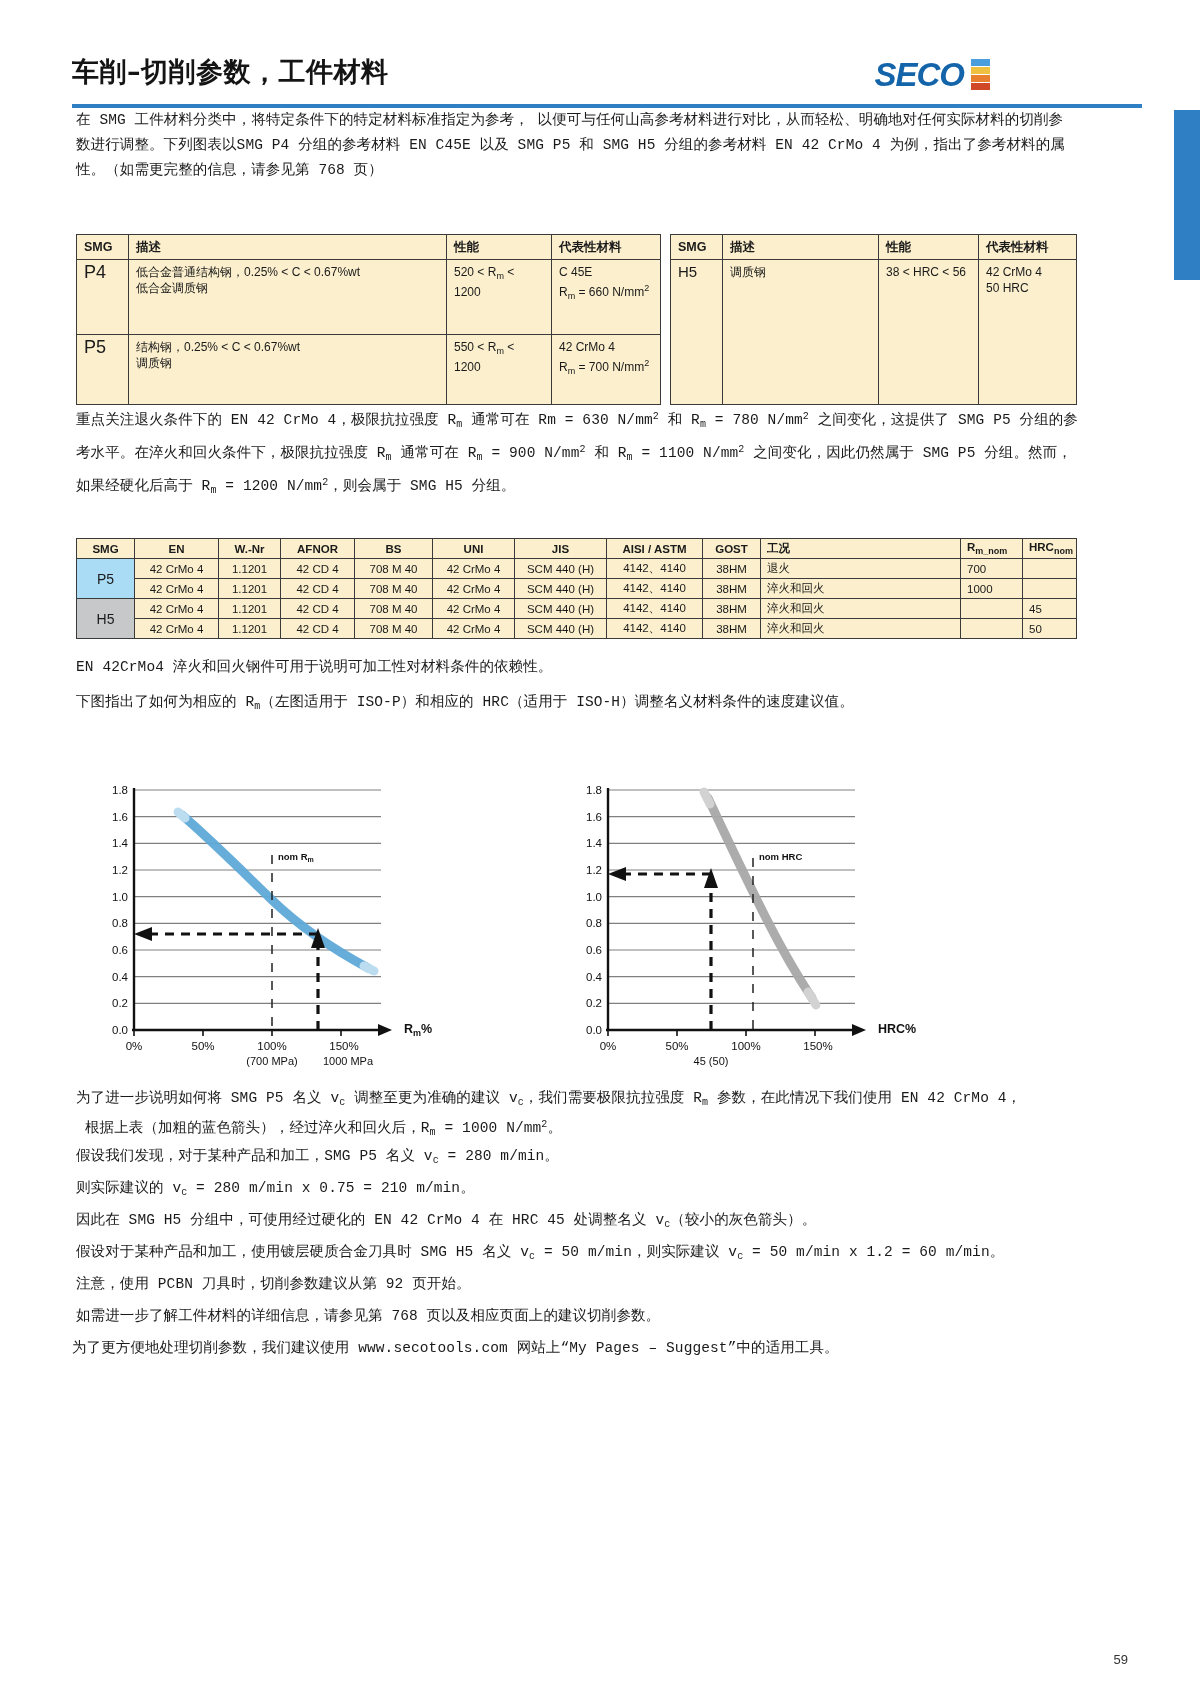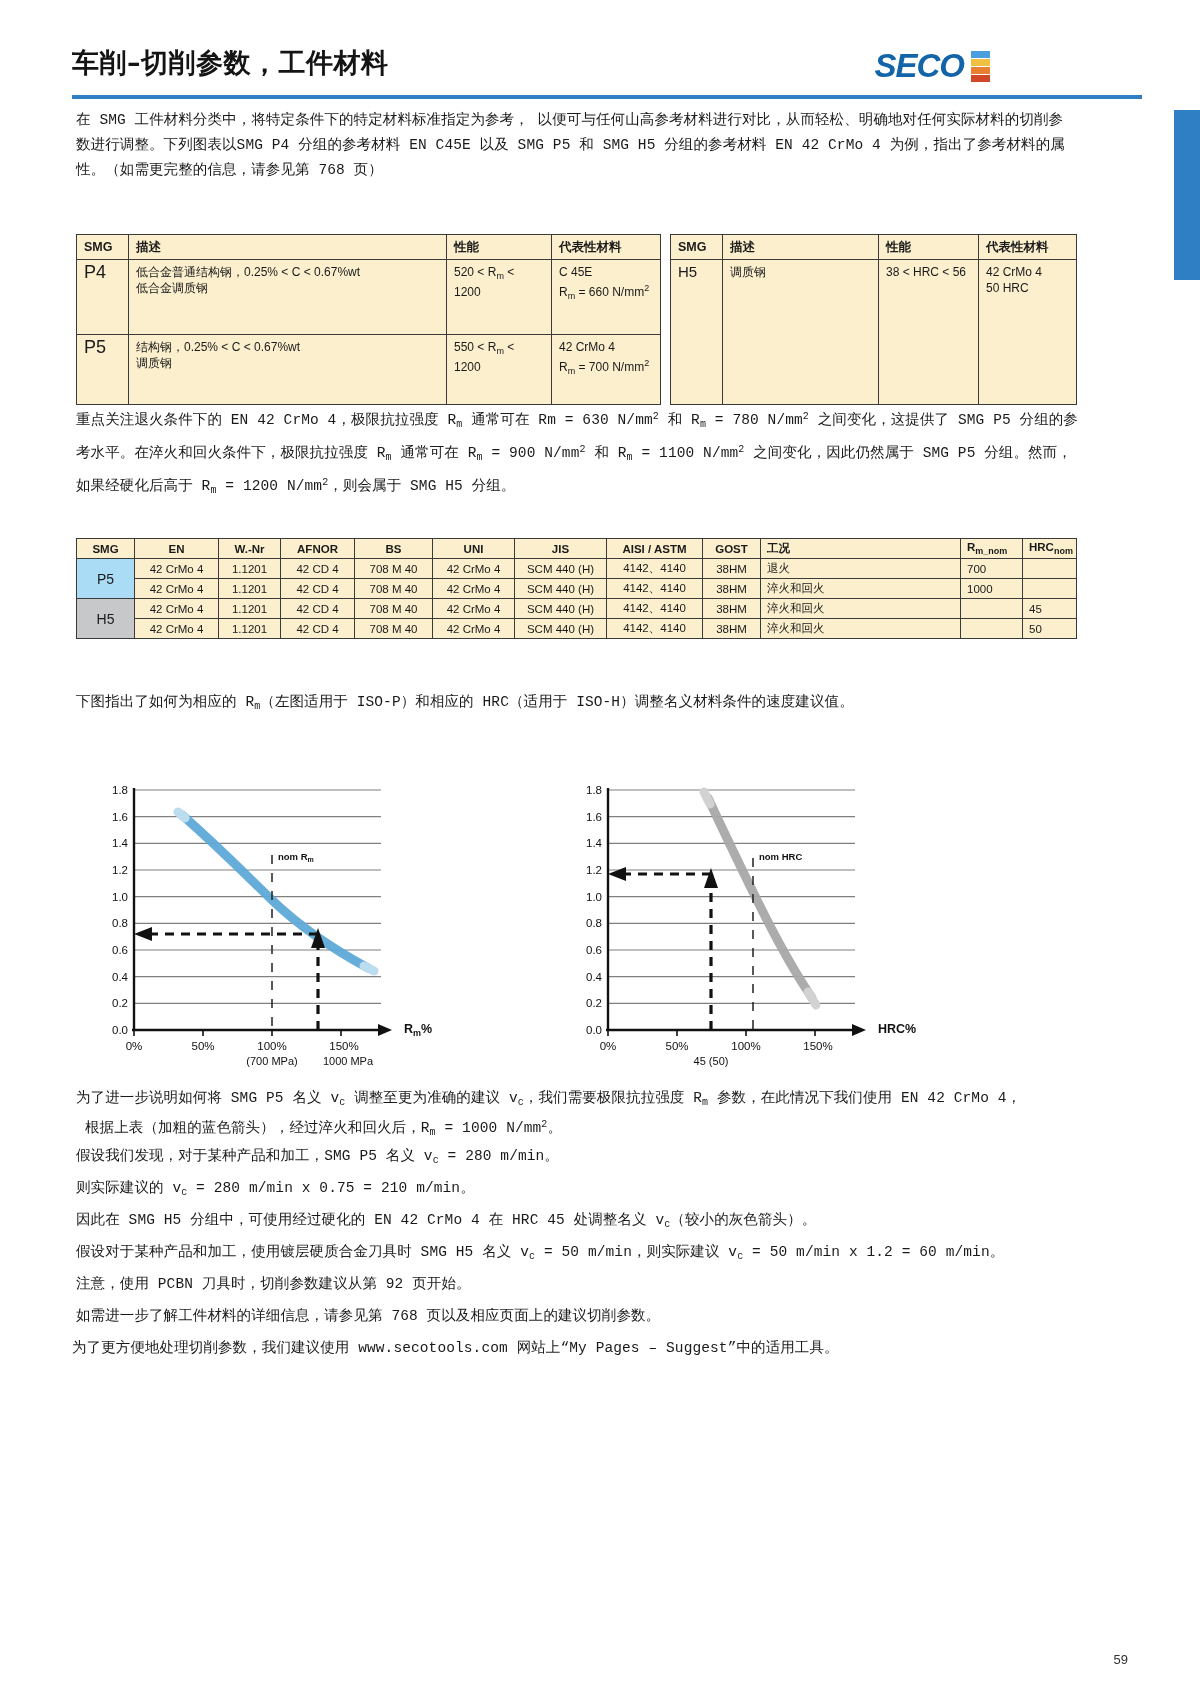--- a/index.html
+++ b/index.html
@@ -9,31 +9,31 @@
     background:#ffffff;
     font-family:"Liberation Sans", sans-serif;
     color:#1a1a1a;
     position:relative;
     overflow:hidden;
   }
   .page { position:relative; width:1200px; height:1697px; }
 
   
   .header {
-    position:absolute; left:0; top:7px; width:1048px; height:96px;
+    position:absolute; left:0; top:16px; width:1048px; height:96px;
   }
   .page-title {
     position:absolute; left:72px; top:38px;
     font-family:"DejaVu Serif", serif;
     font-size:27px; font-weight:bold; letter-spacing:0.5px;
     color:#141414; white-space:nowrap;
   }
   .logo-wrap {
     position:absolute; right:58px; top:42px;
-    display:flex; align-items:flex-end; gap:7px;
+    display:flex; align-items:center; gap:7px;
   }
   .logo-text {
     font-family:"Liberation Sans", sans-serif;
     font-size:33px; font-weight:bold; font-style:italic;
     color:#1464aa; letter-spacing:-1px; line-height:1;
   }
   .logo-blocks { display:flex; flex-direction:column; gap:1px; }
   .logo-blocks span { display:block; width:19px; height:7px; }
 
   .header-rule {
@@ -297,20 +297,23 @@
         <td>SCM 440 (H)</td>
         <td>4142、4140</td>
         <td>38HM</td>
         <td class="lft">淬火和回火</td>
         <td class="lft"></td>
         <td class="lft">50</td>
       </tr>
     </tbody>
   </table>
 
+  <div class="para" style="left:76px; top:655px; width:1000px;">
+    <span>EN 42CrMo4 淬火和回火钢件可用于说明可加工性对材料条件的依赖性。</span>
+  </div>
   <div class="para" style="left:76px; top:690px; width:1000px;">
     <span>下图指出了如何为相应的 R</span><sub>m</sub><span>（左图适用于 ISO-P）和相应的 HRC（适用于 ISO-H）调整名义材料条件的速度建议值。</span>
   </div>
 
   <div class="chart" style="left:86px; top:780px;">
     <svg width="420" height="290" viewBox="0 0 420 290">
 
       <g stroke="#808080" stroke-width="1.2">
         <line x1="48" y1="10" x2="295" y2="10"></line>
         <line x1="48" y1="36.7" x2="295" y2="36.7"></line>

